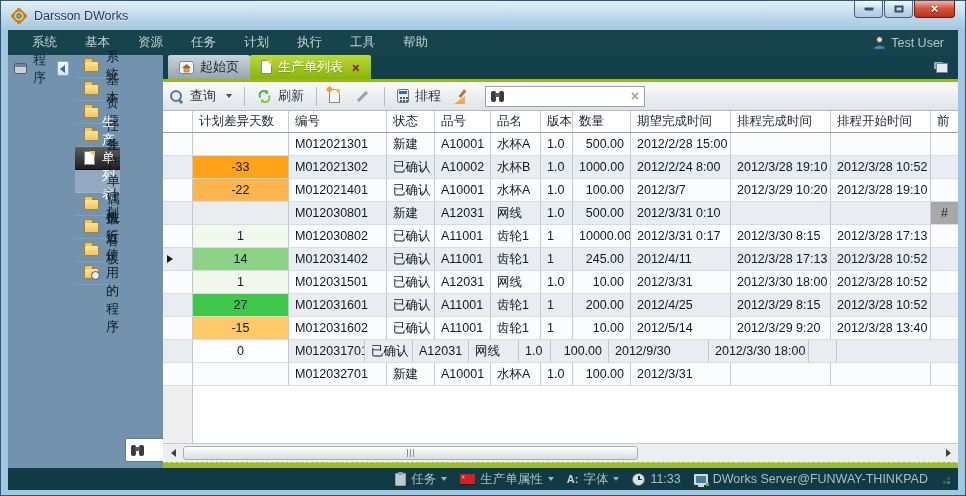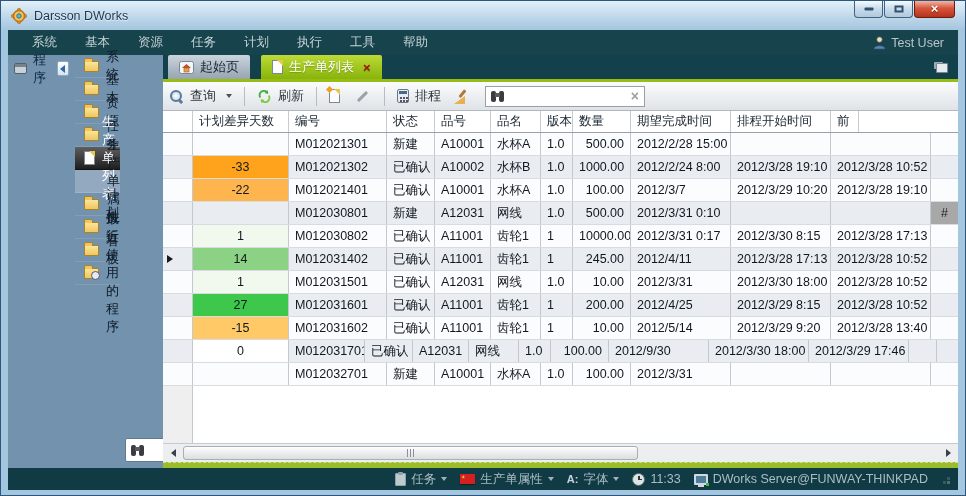--- a/index.html
+++ b/index.html
@@ -33,21 +33,21 @@
   .sb-item{height:23px;display:flex;align-items:center;gap:7px;padding-left:9px;font-size:13px;color:#0E1B28;border-bottom:1px solid rgba(255,255,255,.12);}
   .sb-item.selected{background:linear-gradient(#5E5E5E,#1E1E1E);color:#FFF;border-bottom:1px solid #111;}
   .sb-item.child{background:#93A9BF;padding-left:32px;}
   .sb-search{margin:5px 5px 6px;margin-top:auto;height:24px;background:#FFF;border:1px solid #5F7A92;border-radius:2px;display:flex;align-items:center;gap:5px;padding:0 5px;}
   .sb-search input{flex:1;border:none;outline:none;font-size:12px;min-width:0;background:transparent;}
   .clear-x{color:#9AA0A6;font-weight:bold;font-size:14px;line-height:1;cursor:default;}
   
   .content{flex:1;display:flex;flex-direction:column;background:#13414B;min-width:0;}
   .tabstrip{height:27px;display:flex;align-items:flex-end;padding-left:5px;border-bottom:3px solid #97BD15;position:relative;}
   .tab{height:24px;display:flex;align-items:center;gap:6px;padding:0 11px;font-size:13px;border-radius:2px 2px 0 0;cursor:default;}
-  .tab.home{background:linear-gradient(#CAD4DD,#97A5B2);color:#16222E;margin-right:11px;}
+  .tab.home{background:linear-gradient(#CAD4DD,#97A5B2);color:#16222E;margin-right:0;}
   .tab.active{background:linear-gradient(#BCDA35,#88B40C);color:#FFFFFF;text-shadow:0 1px 1px rgba(0,0,0,.25);}
   .tab-close{color:#A81010;font-weight:bold;font-size:13px;line-height:1;margin-left:3px;}
   .i-tabs{width:14px;height:11px;position:relative;margin-left:auto;align-self:center;margin-right:10px;}
   .i-tabs::before{content:"";position:absolute;left:0;top:0;width:9px;height:7px;background:#9FABB4;border-radius:1px;}
   .i-tabs::after{content:"";position:absolute;right:0;bottom:0;width:10px;height:8px;background:#E6EBEF;border:1px solid #7A868F;border-radius:1px;}
   
   .toolbar{height:29px;background:linear-gradient(#FBFCFD,#DFE3E7);border-bottom:1px solid #B2B8BE;display:flex;align-items:center;padding:0 1px;gap:3px;font-size:13px;color:#2E3640;}
   .tbtn{display:flex;align-items:center;gap:6px;padding:0 5px;height:24px;border-radius:2px;cursor:default;}
   .tsep{width:1px;height:19px;background:#B6BCC2;margin:0 4px;}
   .caret{width:0;height:0;border-left:3.5px solid transparent;border-right:3.5px solid transparent;border-top:4px solid #4A525A;}
@@ -292,20 +292,21 @@
       <div class="ghead">
           <div class="hcell" style="width: 30px;"></div>
           <div class="hcell" style="width: 96px;">计划差异天数</div>
           <div class="hcell" style="width: 98px;">编号</div>
           <div class="hcell" style="width: 48px;">状态</div>
           <div class="hcell" style="width: 56px;">品号</div>
           <div class="hcell" style="width: 50px;">品名</div>
           <div class="hcell" style="width: 32px;">版本</div>
           <div class="hcell" style="width: 58px;">数量</div>
           <div class="hcell" style="width: 100px;">期望完成时间</div>
+          <div class="hcell" style="width: 100px;">排程完成时间</div>
           <div class="hcell" style="width: 100px;">排程开始时间</div>
           <div class="hcell" style="width: 28px;">前</div>
         </div>
       <div>
           <div class="grow odd">
             <div class="gcell sel" style="width: 30px;"></div>
             <div class="gcell diff" style="width: 96px;"></div>
             <div class="gcell num" style="width: 98px;">M012021301</div>
             <div class="gcell status" style="width: 48px;">新建</div>
             <div class="gcell item" style="width: 56px;">A10001</div>
@@ -435,21 +436,20 @@
             <div class="gcell sel" style="width: 30px;"></div>
             <div class="gcell diff" style="width: 96px; background: rgb(255, 255, 255);">0</div>
             <div class="gcell num" style="width: 76px;">M012031701</div>
             <div class="gcell status" style="width: 48px;">已确认</div>
             <div class="gcell item" style="width: 56px;">A12031</div>
             <div class="gcell name" style="width: 50px;">网线</div>
             <div class="gcell ver" style="width: 32px;">1.0</div>
             <div class="gcell qty" style="width: 58px;">100.00</div>
             <div class="gcell expect" style="width: 100px;">2012/9/30</div>
             <div class="gcell end" style="width: 100px;">2012/3/30 18:00</div>
-            <div class="gcell start" style="width: 100px;">2012/3/29 17:46</div>
             <div class="gcell extra" style="width: 28px;"></div>
           </div>
           <div class="grow odd">
             <div class="gcell sel" style="width: 30px;"></div>
             <div class="gcell diff" style="width: 96px;"></div>
             <div class="gcell num" style="width: 98px;">M012032701</div>
             <div class="gcell status" style="width: 48px;">新建</div>
             <div class="gcell item" style="width: 56px;">A10001</div>
             <div class="gcell name" style="width: 50px;">水杯A</div>
             <div class="gcell ver" style="width: 32px;">1.0</div>

